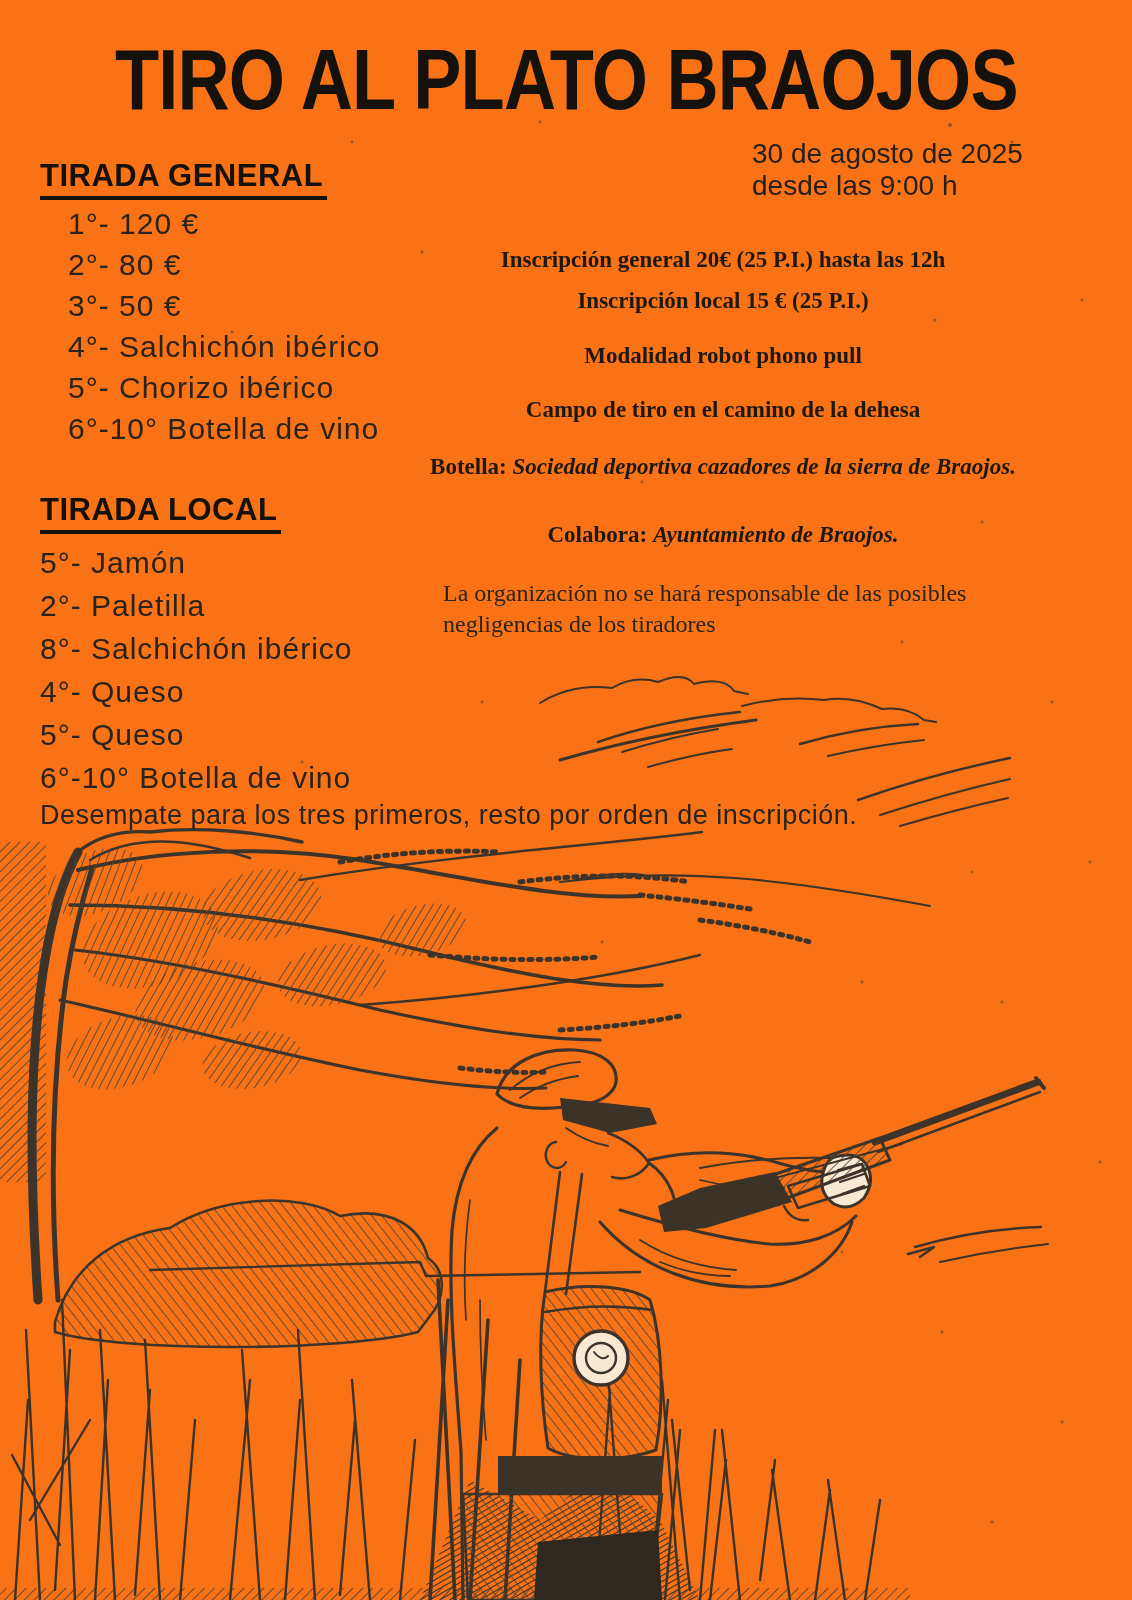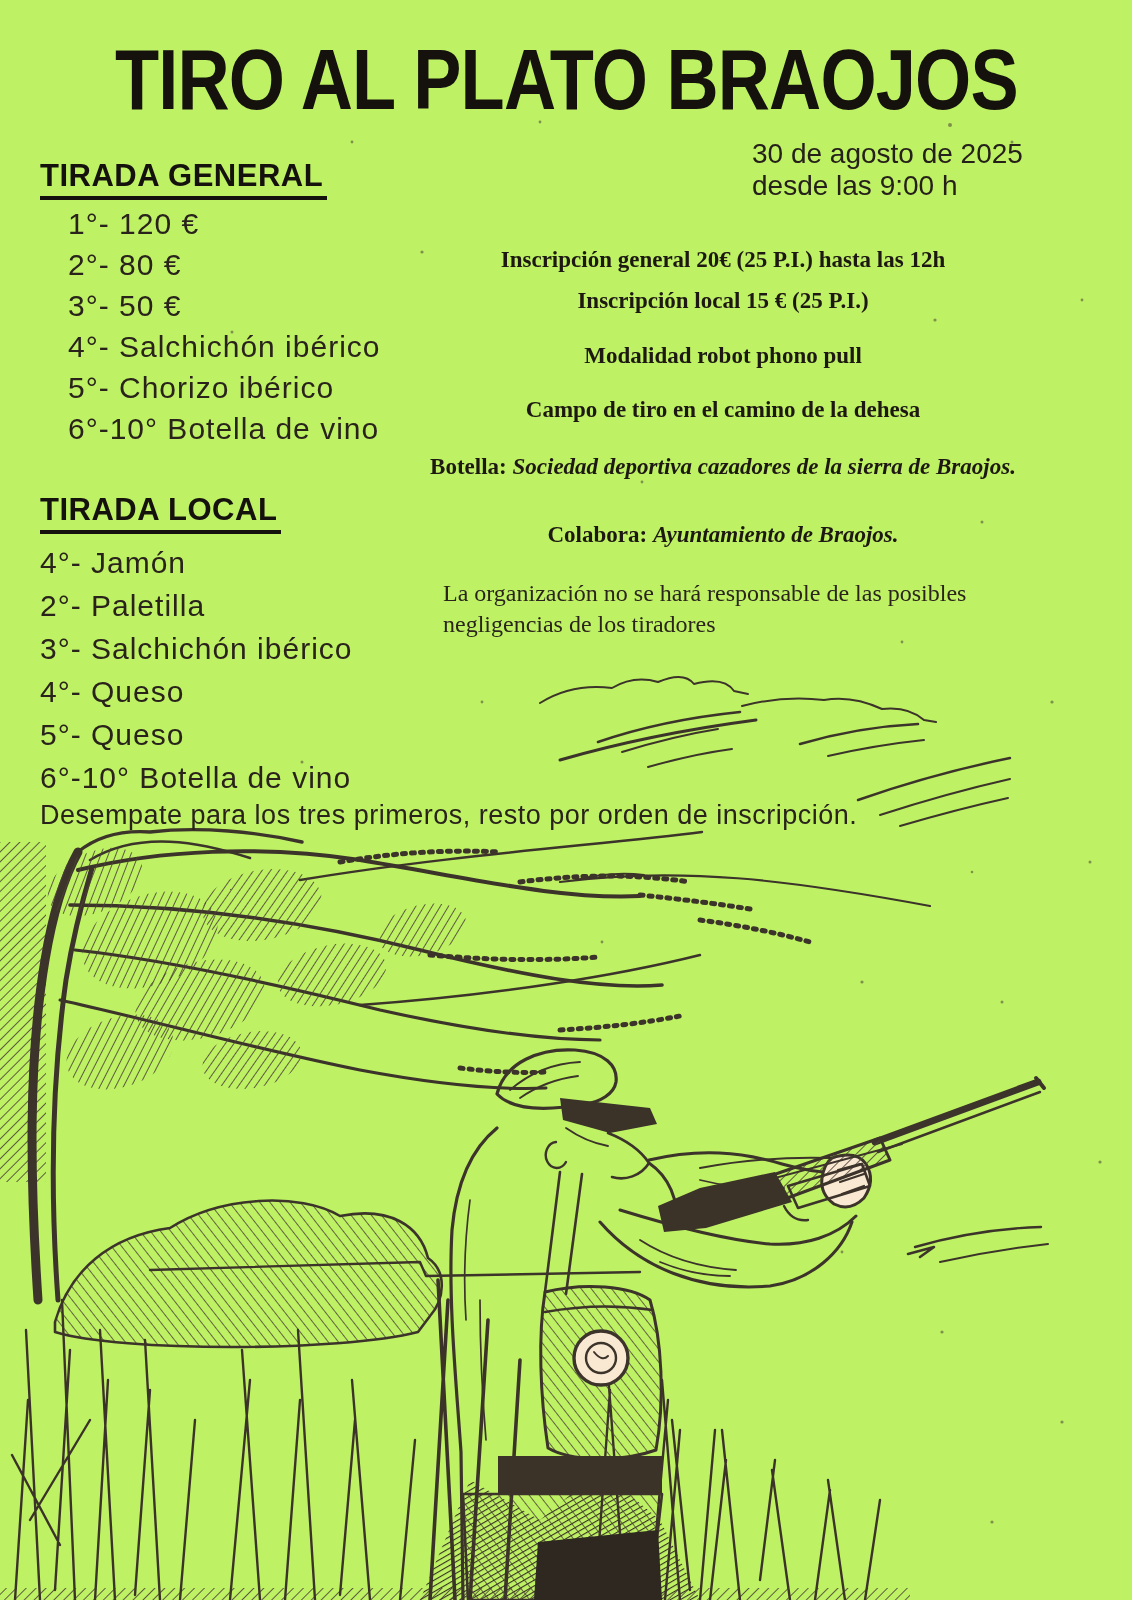--- a/index.html
+++ b/index.html
@@ -1,18 +1,18 @@
 <!DOCTYPE html>
 <html><head>
 <meta charset="utf-8">
 <style>
   html,body{margin:0;padding:0;background:#d8d2c6;}
   .page{
     position:relative;width:1132px;height:1600px;margin:0 auto;
-    background:#bef264;overflow:hidden;
+    background:#f97316;overflow:hidden;
     font-family:"Liberation Sans",sans-serif;color:#201b14;
   }
   .illus{position:absolute;left:0;top:0;width:1132px;height:1600px;}
   .abs{position:absolute;margin:0;}
   .title{left:0;right:0;top:30px;text-align:center;white-space:nowrap;}
   .title-inner{
     display:inline-block;font-size:86px;font-weight:600;letter-spacing:-1px;
     transform:scaleX(.84);transform-origin:center;color:#15120d;
   }
   .date-block{left:752px;top:138px;font-family:Liberation Sans, sans-serif;
@@ -220,23 +220,23 @@
     <div>1°- 120 €</div>
     <div>2°- 80 €</div>
     <div>3°- 50 €</div>
     <div>4°- Salchichón ibérico</div>
     <div>5°- Chorizo ibérico</div>
     <div>6°-10° Botella de vino</div>
   </div>
 
   <h2 class="abs list-heading h-local">TIRADA LOCAL</h2>
   <div class="abs prize-list l-local">
-    <div>4°- Jamón</div>
+    <div>5°- Jamón</div>
     <div>2°- Paletilla</div>
-    <div>3°- Salchichón ibérico</div>
+    <div>8°- Salchichón ibérico</div>
     <div>4°- Queso</div>
     <div>5°- Queso</div>
     <div>6°-10° Botella de vino</div>
   </div>
 
   <p class="abs desempate">Desempate para los tres primeros, resto por orden de inscripción.</p>
 
   <p class="abs info-line i-gen">Inscripción general 20€ (25 P.I.) hasta las 12h</p>
   <p class="abs info-line i-loc">Inscripción local 15 € (25 P.I.)</p>
   <p class="abs info-line i-mod">Modalidad robot phono pull</p>

